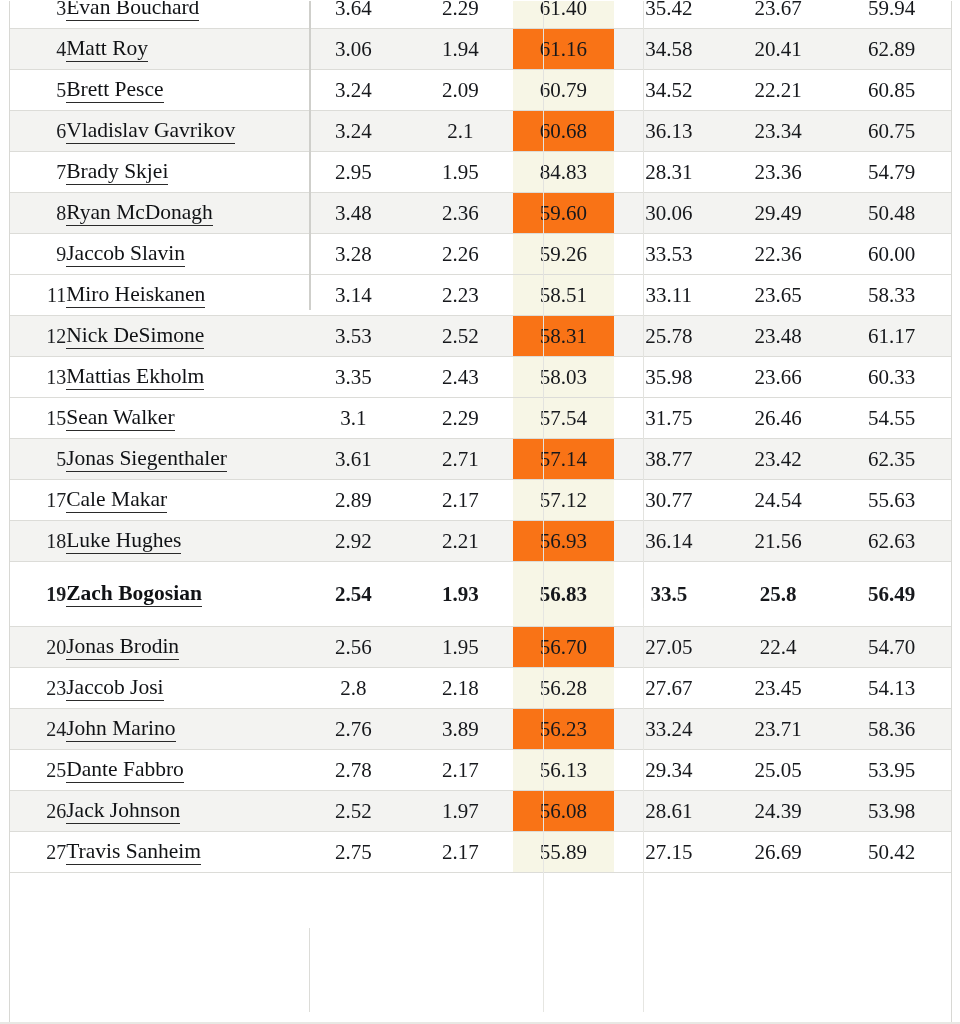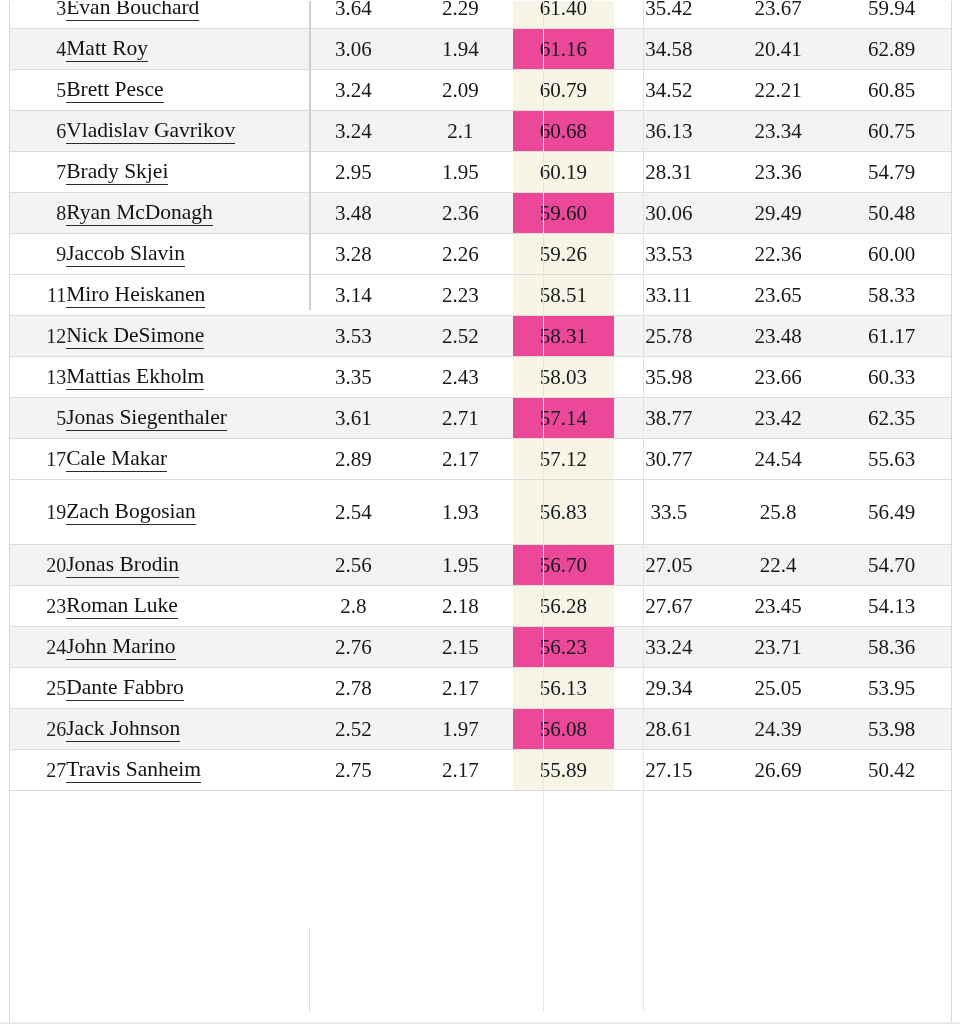--- a/index.html
+++ b/index.html
@@ -55,20 +55,21 @@
     padding: 0;
     height: 40px;
     vertical-align: middle;
     white-space: nowrap;
   }
   tr.row-alt td {
     background: #f3f3f1;
   }
   tr.row-tall td {
     height: 64px;
+    font-weight: bold;
   }
   td.c-rank {
     width: 56px;
     text-align: right;
     padding-right: 9px;
     font-size: 20px;
     color: #1b1d20;
   }
   td.c-name {
     width: 232px;
@@ -86,21 +87,21 @@
     text-align: center;
     font-size: 21px;
   }
   td.c-v1 { width: 108px; }
   td.c-v2 { width: 105px; }
   td.c-hl {
     width: 100px;
     background: #f7f6e6;
   }
   tr.row-alt td.c-hl {
-    background: #ec4899;
+    background: #f97316;
   }
   td.c-v4 { width: 110px; }
   td.c-v5 { width: 108px; }
   td.c-v6 { width: 118px; }
 
   
   .vrule {
     position: absolute;
     top: 0;
     bottom: 0;
@@ -187,21 +188,21 @@
             <td class="c-num c-hl">60.68</td>
             <td class="c-num c-v4">36.13</td>
             <td class="c-num c-v5">23.34</td>
             <td class="c-num c-v6">60.75</td>
           </tr>
           <tr>
             <td class="c-rank">7</td>
             <td class="c-name"><span class="pname">Brady Skjei</span></td>
             <td class="c-num c-v1">2.95</td>
             <td class="c-num c-v2">1.95</td>
-            <td class="c-num c-hl">60.19</td>
+            <td class="c-num c-hl">84.83</td>
             <td class="c-num c-v4">28.31</td>
             <td class="c-num c-v5">23.36</td>
             <td class="c-num c-v6">54.79</td>
           </tr>
           <tr class="row-alt">
             <td class="c-rank">8</td>
             <td class="c-name"><span class="pname">Ryan McDonagh</span></td>
             <td class="c-num c-v1">3.48</td>
             <td class="c-num c-v2">2.36</td>
             <td class="c-num c-hl">59.60</td>
@@ -242,39 +243,59 @@
           <tr>
             <td class="c-rank">13</td>
             <td class="c-name"><span class="pname">Mattias Ekholm</span></td>
             <td class="c-num c-v1">3.35</td>
             <td class="c-num c-v2">2.43</td>
             <td class="c-num c-hl">58.03</td>
             <td class="c-num c-v4">35.98</td>
             <td class="c-num c-v5">23.66</td>
             <td class="c-num c-v6">60.33</td>
           </tr>
+          <tr>
+            <td class="c-rank">15</td>
+            <td class="c-name"><span class="pname">Sean Walker</span></td>
+            <td class="c-num c-v1">3.1</td>
+            <td class="c-num c-v2">2.29</td>
+            <td class="c-num c-hl">57.54</td>
+            <td class="c-num c-v4">31.75</td>
+            <td class="c-num c-v5">26.46</td>
+            <td class="c-num c-v6">54.55</td>
+          </tr>
           <tr class="row-alt">
             <td class="c-rank">5</td>
             <td class="c-name"><span class="pname">Jonas Siegenthaler</span></td>
             <td class="c-num c-v1">3.61</td>
             <td class="c-num c-v2">2.71</td>
             <td class="c-num c-hl">57.14</td>
             <td class="c-num c-v4">38.77</td>
             <td class="c-num c-v5">23.42</td>
             <td class="c-num c-v6">62.35</td>
           </tr>
           <tr>
             <td class="c-rank">17</td>
             <td class="c-name"><span class="pname">Cale Makar</span></td>
             <td class="c-num c-v1">2.89</td>
             <td class="c-num c-v2">2.17</td>
             <td class="c-num c-hl">57.12</td>
             <td class="c-num c-v4">30.77</td>
             <td class="c-num c-v5">24.54</td>
             <td class="c-num c-v6">55.63</td>
+          </tr>
+          <tr class="row-alt">
+            <td class="c-rank">18</td>
+            <td class="c-name"><span class="pname">Luke Hughes</span></td>
+            <td class="c-num c-v1">2.92</td>
+            <td class="c-num c-v2">2.21</td>
+            <td class="c-num c-hl">56.93</td>
+            <td class="c-num c-v4">36.14</td>
+            <td class="c-num c-v5">21.56</td>
+            <td class="c-num c-v6">62.63</td>
           </tr>
           <tr class=" row-tall">
             <td class="c-rank">19</td>
             <td class="c-name"><span class="pname">Zach Bogosian</span></td>
             <td class="c-num c-v1">2.54</td>
             <td class="c-num c-v2">1.93</td>
             <td class="c-num c-hl">56.83</td>
             <td class="c-num c-v4">33.5</td>
             <td class="c-num c-v5">25.8</td>
             <td class="c-num c-v6">56.49</td>
@@ -284,33 +305,33 @@
             <td class="c-name"><span class="pname">Jonas Brodin</span></td>
             <td class="c-num c-v1">2.56</td>
             <td class="c-num c-v2">1.95</td>
             <td class="c-num c-hl">56.70</td>
             <td class="c-num c-v4">27.05</td>
             <td class="c-num c-v5">22.4</td>
             <td class="c-num c-v6">54.70</td>
           </tr>
           <tr>
             <td class="c-rank">23</td>
-            <td class="c-name"><span class="pname">Roman Luke</span></td>
+            <td class="c-name"><span class="pname">Jaccob Josi</span></td>
             <td class="c-num c-v1">2.8</td>
             <td class="c-num c-v2">2.18</td>
             <td class="c-num c-hl">56.28</td>
             <td class="c-num c-v4">27.67</td>
             <td class="c-num c-v5">23.45</td>
             <td class="c-num c-v6">54.13</td>
           </tr>
           <tr class="row-alt">
             <td class="c-rank">24</td>
             <td class="c-name"><span class="pname">John Marino</span></td>
             <td class="c-num c-v1">2.76</td>
-            <td class="c-num c-v2">2.15</td>
+            <td class="c-num c-v2">3.89</td>
             <td class="c-num c-hl">56.23</td>
             <td class="c-num c-v4">33.24</td>
             <td class="c-num c-v5">23.71</td>
             <td class="c-num c-v6">58.36</td>
           </tr>
           <tr>
             <td class="c-rank">25</td>
             <td class="c-name"><span class="pname">Dante Fabbro</span></td>
             <td class="c-num c-v1">2.78</td>
             <td class="c-num c-v2">2.17</td>

